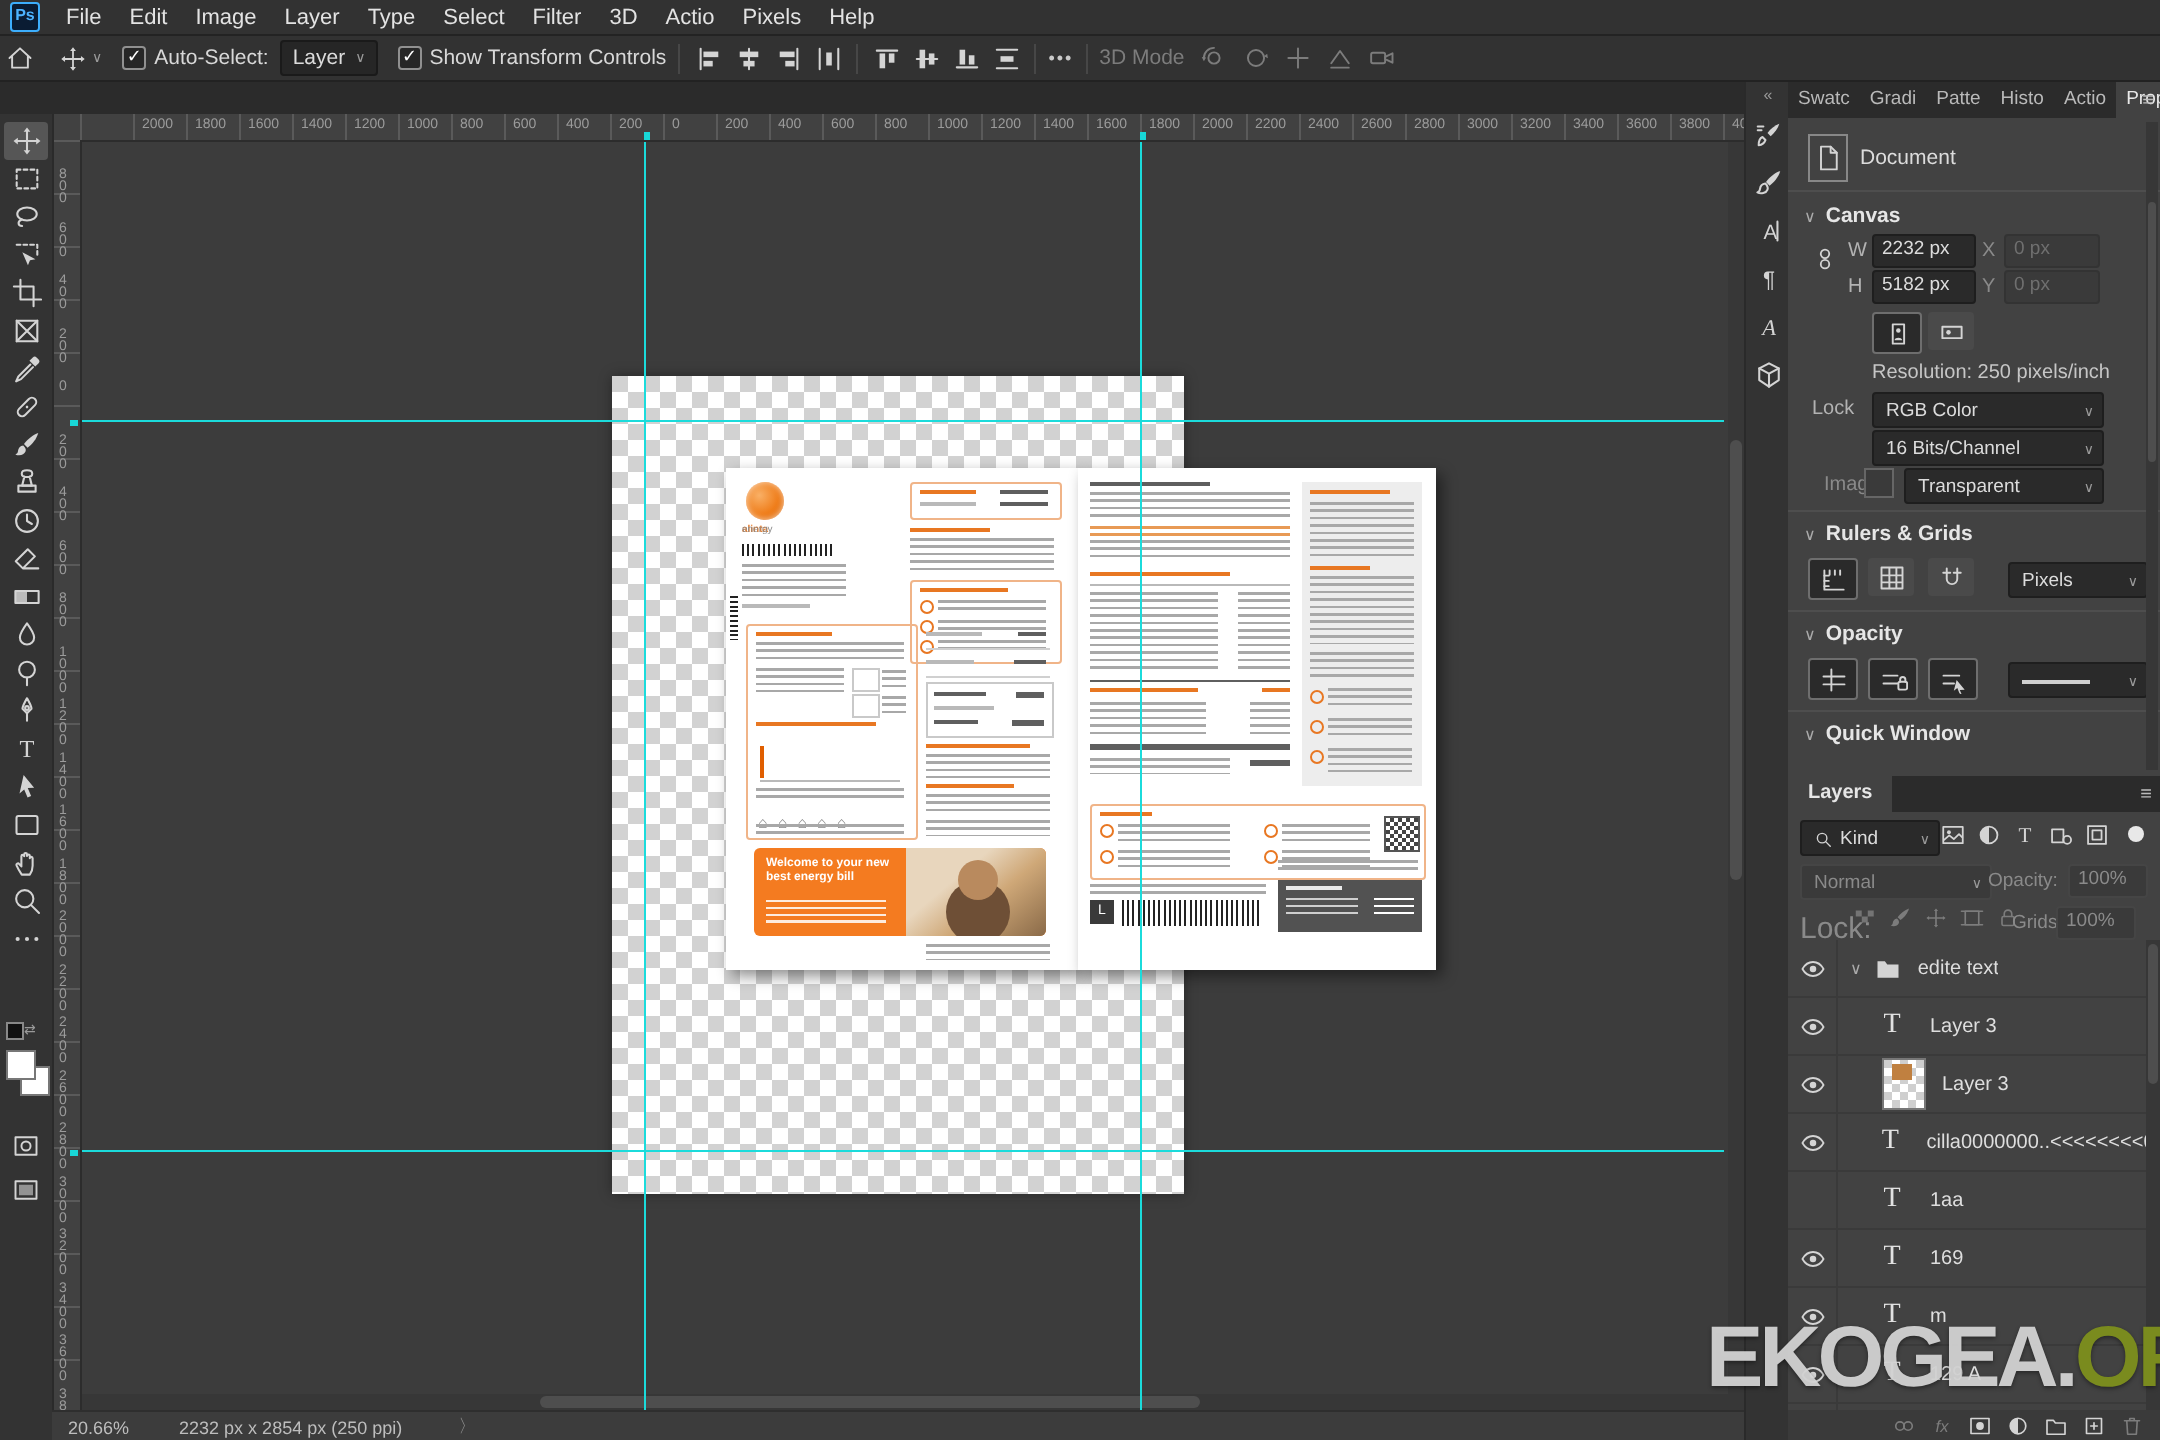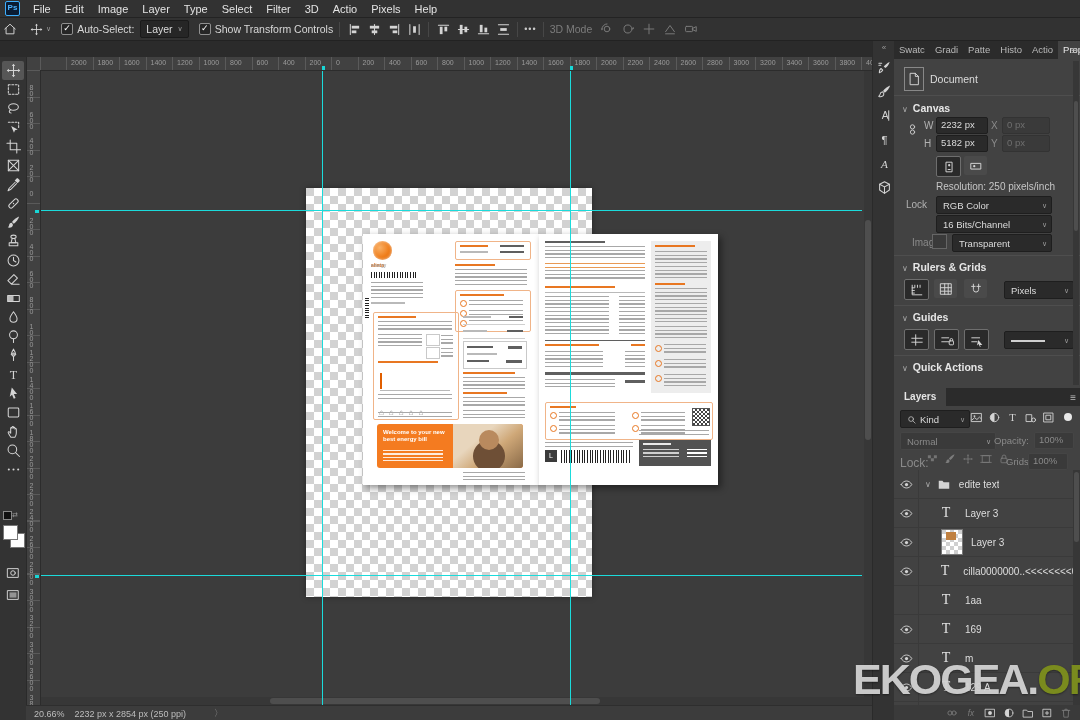--- a/index.html
+++ b/index.html
@@ -785,21 +785,21 @@
       <svg width="14" height="14" viewBox="0 0 16 16">
         <path class="s" d="M5 2.5v6a3 3 0 006 0v-6M3 5h4M9 5h4"></path>
       </svg>
     </div>
   <div class="pdd" style="left:110px;top:240px;width:58px">
     <span>Pixels</span>
       <span class="car">∨</span>
   </div>
   <div class="divider" style="top:264px"></div>
 
-  <div class="sechead" style="left:8px;top:270px"><span class="secchev">∨</span><span>Guides</span></div>
+  <div class="sechead" style="left:8px;top:270px"><span class="secchev">∨</span><span>Opacity</span></div>
   <div class="ibtn on" style="left:10px;top:288px" id="gd1-ic">
       <svg width="14" height="14" viewBox="0 0 16 16">
         <path class="s" d="M2 6h12M2 10.5h12M6.5 2v12"></path>
       </svg>
     </div>
   <div class="ibtn on" style="left:40px;top:288px" id="gd2-ic">
       <svg width="14" height="14" viewBox="0 0 16 16">
         <path class="s" d="M2 5.5h8M2 10h8"></path>
         <rect class="s" x="10.5" y="9" width="5" height="4.5" rx="1"></rect>
         <path class="s" d="M11.5 9V7.8a1.5 1.5 0 013 0V9"></path>
@@ -810,21 +810,21 @@
         <path class="s" d="M2 5.5h9M2 10h6"></path>
         <path class="f" d="M9.5 8l4.6 5.6-2.8.1 1.3 3-1.5-1.2-1.2-3-2 1.7z"></path>
       </svg>
     </div>
   <div class="pdd" style="left:110px;top:290px;width:58px">
     <span style="display:inline-block;width:34px;height:2px;background:#cfcfcf"></span>
       <span class="car">∨</span>
   </div>
   <div class="divider" style="top:314px"></div>
 
-  <div class="sechead" style="left:8px;top:320px"><span class="secchev">∨</span><span>Quick Actions</span></div>
+  <div class="sechead" style="left:8px;top:320px"><span class="secchev">∨</span><span>Quick Window</span></div>
 
   <div class="sbtrack" style="right:1px;top:20px;width:6px;height:324px">
     <div class="sbthumb" style="left:1px;top:40px;width:4px;height:130px"></div>
   </div>
 </div>
 
 <div id="layers-panel">
   <div id="layers-tabrow"></div>
   <div id="layers-tab">Layers</div>
   <div style="position:absolute;right:4px;top:4px;color:#bbb;font-size:10px">≡</div>
@@ -875,21 +875,21 @@
     </div>
   <div style="position:absolute;right:8px;top:25px;width:8px;height:8px;border-radius:50%;background:#e8e8e8"></div>
 
   <div class="pdd gfield" style="left:6px;top:44px;width:84px">
     <span>Normal</span>
       <span class="car">∨</span>
   </div>
   <div class="plabel grayed" style="left:100px;top:47px;font-size:9.5px">Opacity:</div>
   <div class="pfield gfield" style="left:140px;top:44px;width:30px">100%</div>
 
-  <div class="plabel grayed" style="left:6px;top:68px;font-size:12px">Lock:</div>
+  <div class="plabel grayed" style="left:6px;top:68px;font-size:15px">Lock:</div>
   <div id="lock-icons" style="position:absolute;left:32px;top:65px;display:flex;gap:6px" class="gray">
       <span>
         <svg width="12" height="12" viewBox="0 0 16 16">
           <path class="f" d="M2.5 3h4v4h-4zM6.5 7h4v4h-4zM10.5 3h4v4h-4z" opacity=".85"></path>
         </svg>
       </span>
       <span>
         <svg width="12" height="12" viewBox="0 0 16 16">
           <path class="f" d="M14 1.6c-2.8 1-5.8 3.3-7.6 5.9l1.9 1.9C10.9 7.6 13.2 4.5 14 1.6z"></path>
           <path class="f" d="M6 8.3C4.3 8.5 3.4 9.6 3.2 11.2c-.1 1-.5 1.5-1.4 1.8 1.9 1 4.7.4 5.4-1.5.4-1 .1-1.9-1.2-3.2z"></path>
@@ -1051,19 +1051,19 @@
         </svg>
       </span>
     </div>
   <div class="sbtrack" style="right:0;top:82px;width:7px;height:235px">
     <div class="sbthumb" style="left:1px;top:2px;width:5px;height:70px"></div>
   </div>
 </div>
 
 <div id="statusbar">
   <span style="margin-left:8px">20.66%</span>
-  <span style="margin-left:10px">2232 px x 2854 px (250 ppi)</span>
+  <span style="margin-left:25px">2232 px x 2854 px (250 ppi)</span>
   <span style="margin-left:28px;color:#8d8d8d">〉</span>
 </div>
 
 <div id="watermark">
   <span class="wm-main">EKOGEA.</span><span class="wm-accent" style="color: rgb(122, 139, 30);">ORG</span>
 </div>
 
 </body></html>

